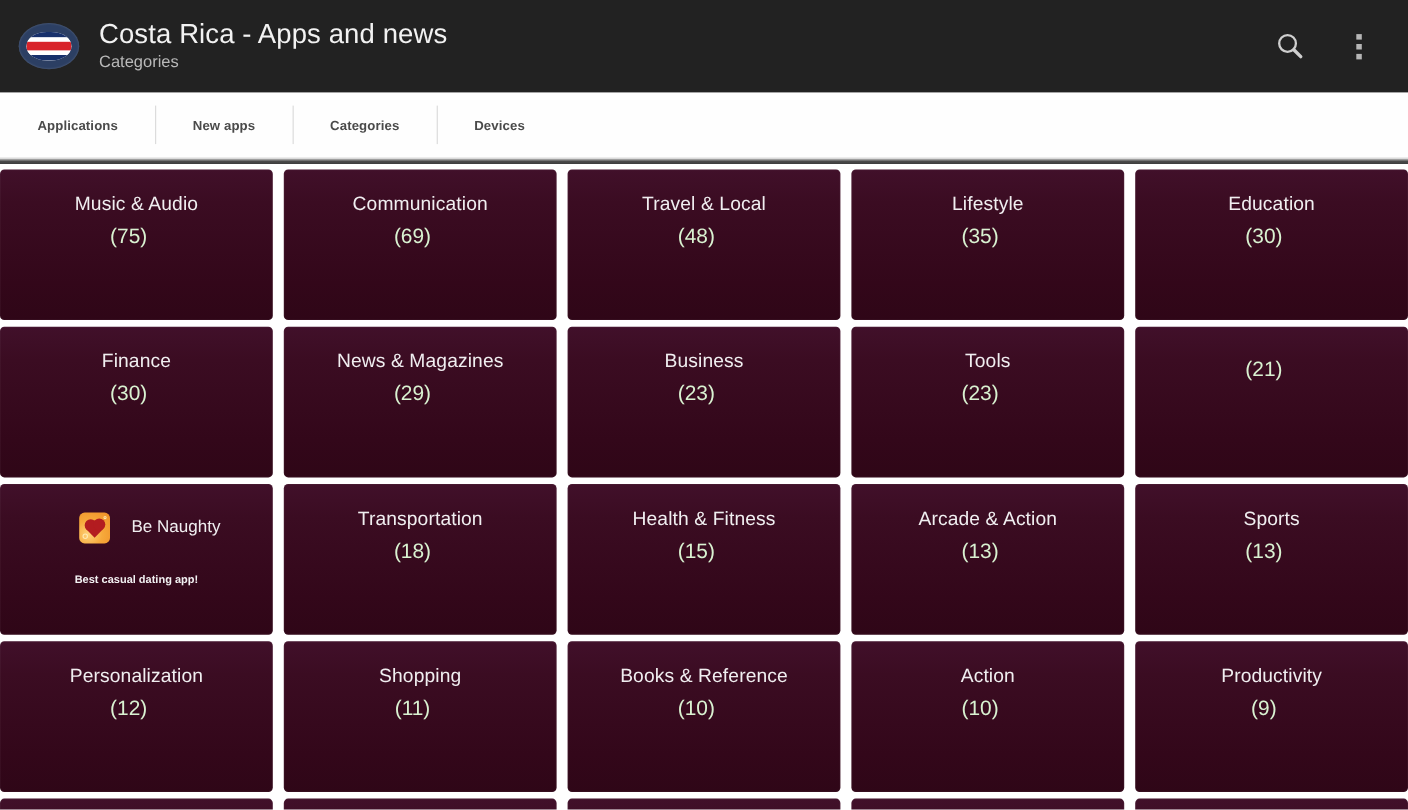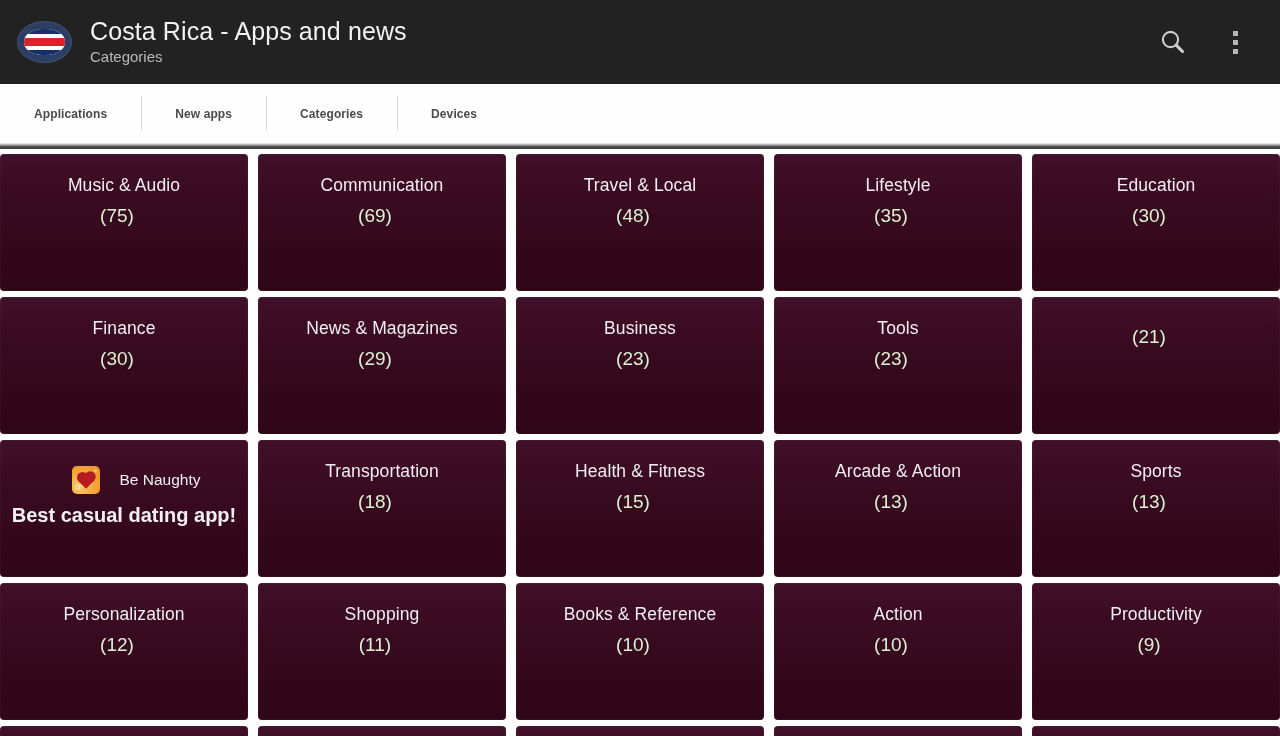--- a/index.html
+++ b/index.html
@@ -204,23 +204,23 @@
   }
   .ad-icon .sp1 { left: 3px; bottom: 4px; }
   .ad-icon .sp2 { right: 3px; top: 3px; width: 3px; height: 3px; }
   .ad-name {
     color: #f0eef0;
     font-size: 15.5px;
     line-height: 20px;
     white-space: nowrap;
   }
   .ad-tag {
-    margin-top: 11px;
+    margin-top: 24px;
     color: #f2f0f2;
-    font-size: 20px;
+    font-size: 10px;
     line-height: 20px;
     font-weight: bold;
     text-align: center;
   }
 </style>
 </head>
 <body>
 
 <div class="actionbar">
 

